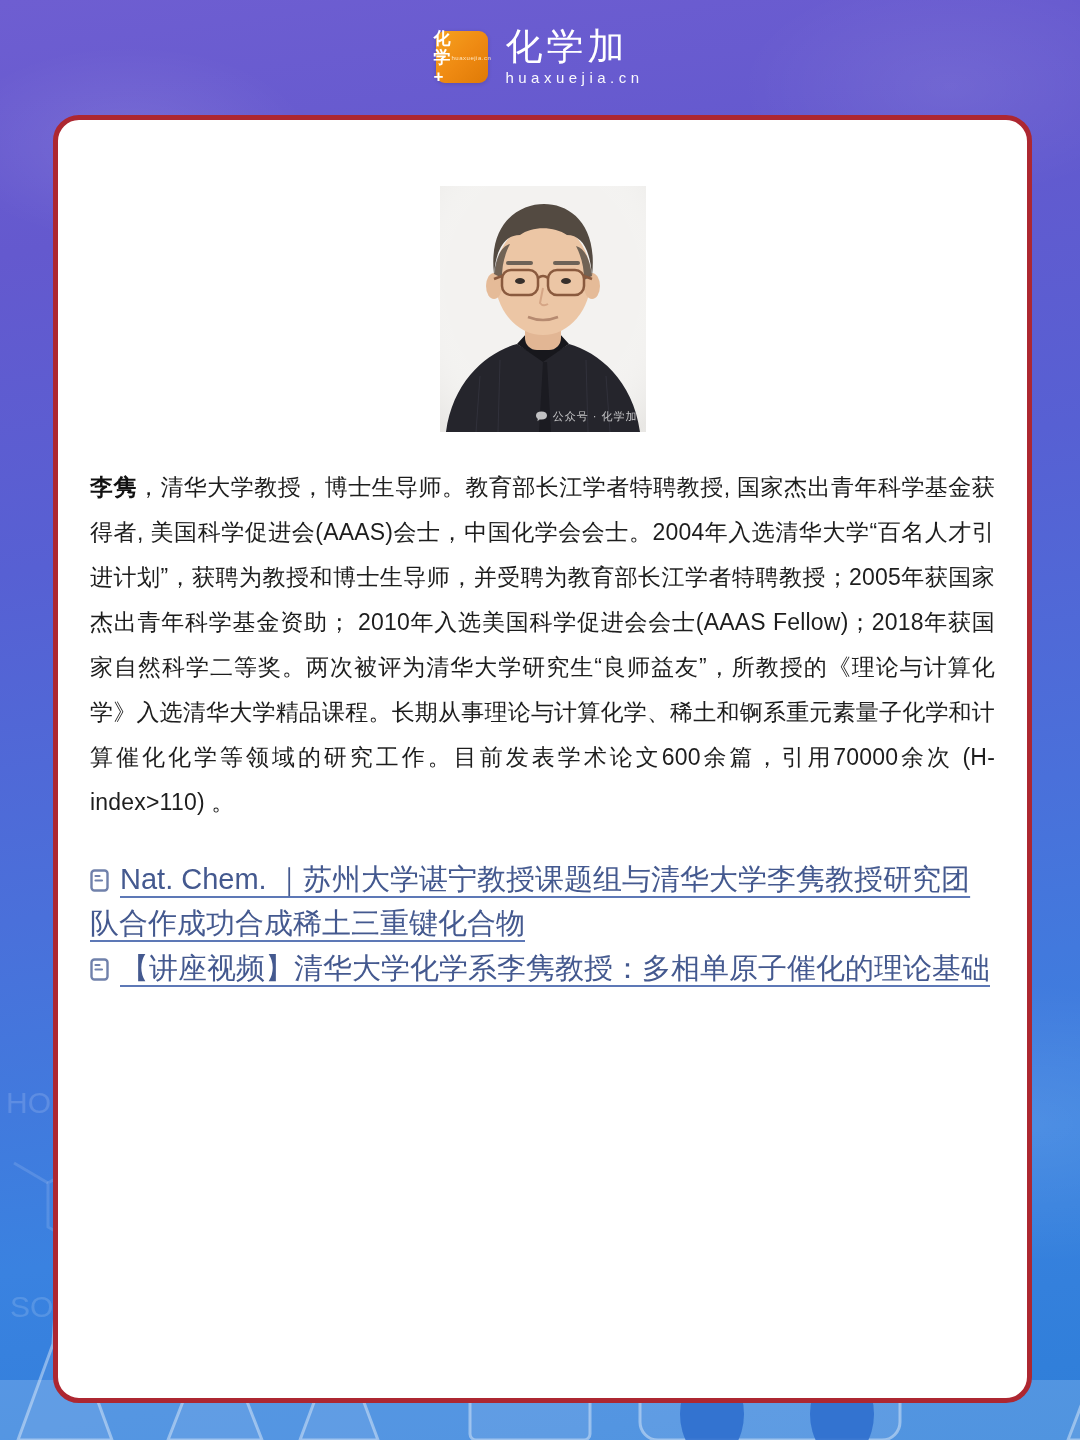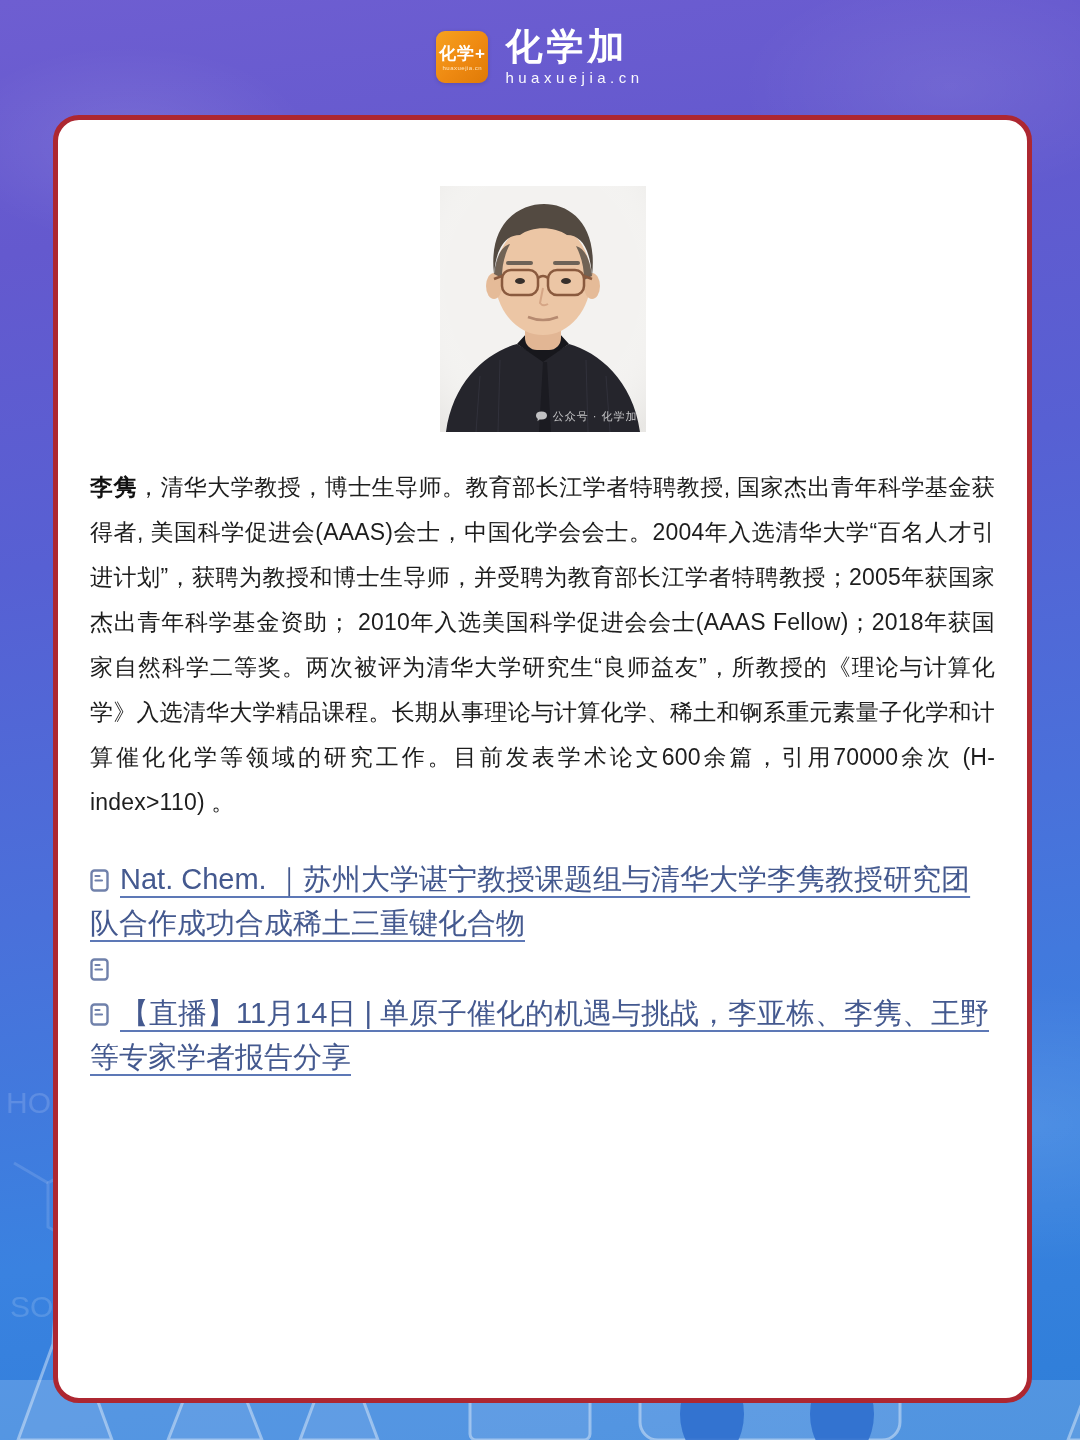--- a/index.html
+++ b/index.html
@@ -25,26 +25,26 @@
   .lab-strip { position:absolute; left:0; bottom:0; width:1080px; height:130px; pointer-events:none; }
   .lab-strip .band { fill:rgba(205,228,252,.22); }
   .lab-strip .glass { stroke:rgba(255,255,255,.40); stroke-width:3; fill:rgba(255,255,255,.07); }
   .lab-strip .liquid { fill:#2b6ccd; opacity:.85; }
 
   
   .brand { position:absolute; top:28px; left:0; right:0; display:flex; justify-content:center; align-items:center; gap:17px; }
   .logo-square {
     width:52px; height:52px; border-radius:9px; cursor:pointer;
     background:linear-gradient(135deg,#f6a21f 0%,#ef8a12 52%,#df7a06 100%);
-    display:flex; flex-direction:column; align-items:center; justify-content:center;
+    display:flex; flex-direction:row; align-items:center; justify-content:center;
     box-shadow:0 1px 4px rgba(0,0,0,.15);
   }
   .logo-square-text { color:#fff; font-weight:bold; font-size:17px; line-height:19px; letter-spacing:1px; }
   .logo-square-sub { color:#ffe7c2; font-size:6px; letter-spacing:.5px; margin-top:2px; }
-  .wordmark-name { color:#fff; font-size:37px; font-weight:700; letter-spacing:4px; line-height:38px; }
+  .wordmark-name { color:#fff; font-size:37px; font-weight:400; letter-spacing:4px; line-height:38px; }
   .wordmark-domain { color:#fff; font-size:15px; letter-spacing:4.5px; margin-top:3px; opacity:.96; }
 
   
   .card {
     position:absolute; left:53px; top:115px; width:979px; height:1288px;
     background:#ffffff; border:5px solid #ad2731; border-radius:26px;
     padding:66px 32px 0 32px;
   }
 
   
@@ -190,25 +190,17 @@
             <path d="M5.5 7 L9.5 7 M5.5 11.5 L12 11.5" stroke="#7081ab" stroke-width="2.2" stroke-linecap="round"></path>
           </svg>
       </span><a>Nat. Chem. ｜苏州大学谌宁教授课题组与清华大学李隽教授研究团队合作成功合成稀土三重键化合物</a>
     </div>
     <div class="link-row">
       <span class="doc-icon">
         <svg viewBox="0 0 19 23">
             <rect x="1.5" y="1.5" width="16" height="20" rx="3" fill="none" stroke="#7081ab" stroke-width="2.4"></rect>
             <path d="M5.5 7 L9.5 7 M5.5 11.5 L12 11.5" stroke="#7081ab" stroke-width="2.2" stroke-linecap="round"></path>
           </svg>
-      </span>
-    </div>
-    <div class="link-row">
-      <span class="doc-icon">
-        <svg viewBox="0 0 19 23">
-            <rect x="1.5" y="1.5" width="16" height="20" rx="3" fill="none" stroke="#7081ab" stroke-width="2.4"></rect>
-            <path d="M5.5 7 L9.5 7 M5.5 11.5 L12 11.5" stroke="#7081ab" stroke-width="2.2" stroke-linecap="round"></path>
-          </svg>
-      </span><a>【直播】11月14日 | 单原子催化的机遇与挑战，李亚栋、李隽、王野等专家学者报告分享</a>
+      </span><a>【讲座视频】清华大学化学系李隽教授：多相单原子催化的理论基础</a>
     </div>
   </div>
 
 </main>
 
 </body></html>

